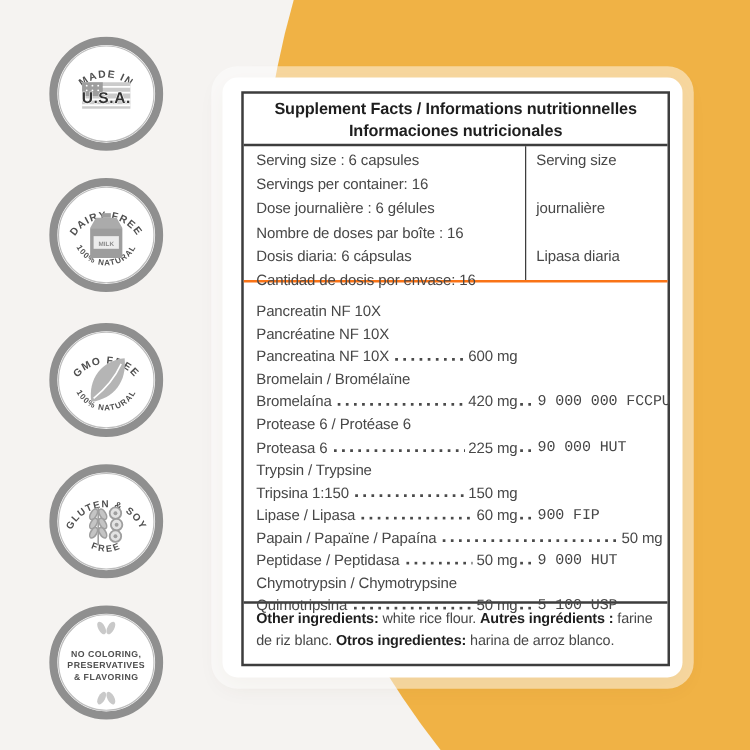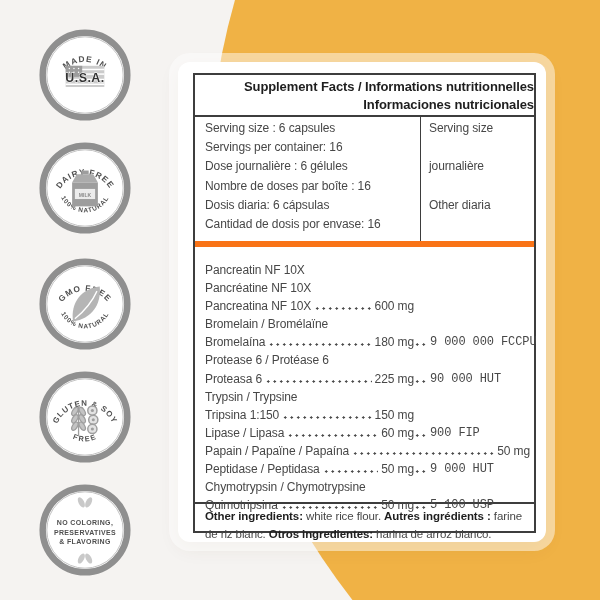--- a/index.html
+++ b/index.html
@@ -7,23 +7,23 @@
   .accent-circle{position:absolute;left:209px;top:-487px;width:1344px;height:1344px;border-radius:50%;background:#f0b245;}
   
   .badge{position:absolute;left:39px;width:92px;height:92px;}
   .badge svg{width:92px;height:92px;display:block;}
   .arc-text{font-family:"Liberation Sans",sans-serif;font-weight:bold;fill:#4f4f4f;}
   
   .panel{position:absolute;left:178px;top:62px;width:368px;height:480px;background:#ffffff;border-radius:12px;
          box-shadow:0 0 0 9px rgba(255,255,255,0.48), 0 6px 20px rgba(90,60,0,0.08);}
   .facts-table{position:absolute;left:15px;top:11px;width:343px;height:460px;border:2px solid #3d3d3d;
                box-sizing:border-box;color:#474747;letter-spacing:-0.1px;}
-  .facts-header{height:42px;box-sizing:border-box;border-bottom:2px solid #3d3d3d;text-align:right;
+  .facts-header{height:42px;box-sizing:border-box;border-bottom:2px solid #3d3d3d;text-align:center;
                 font-weight:bold;color:#1e1e1e;font-size:13px;line-height:18px;padding-top:3px;}
-  .serving-section{height:130px;box-sizing:border-box;border-bottom:6px solid #f97316;display:flex;}
+  .serving-section{height:109px;box-sizing:border-box;border-bottom:2px solid #f97316;display:flex;}
   .serving-left{width:225px;box-sizing:border-box;padding:2px 0 0 10px;}
   .serving-right{flex:1;box-sizing:border-box;border-left:1.5px solid #3d3d3d;padding:2px 0 0 8px;}
   .sline{font-size:12px;line-height:19.2px;white-space:nowrap;}
   .ingredients-section{height:257px;box-sizing:border-box;border-bottom:2px solid #3d3d3d;padding:14px 4px 0 10px;}
   .irow{display:flex;align-items:flex-end;font-size:12px;line-height:18.1px;height:18.1px;white-space:nowrap;}
   .irow > span:first-child{flex:none;}
   .lead{flex:1;height:5px;margin:0 3px 4px 3px;min-width:8px;
         background:radial-gradient(circle,#4a4a4a 1.05px,transparent 1.25px);
         background-size:6.5px 5px;background-repeat:repeat-x;background-position:0 100%;}
   .acts{width:116px;flex:none;display:flex;align-items:flex-end;font-family:Liberation Mono, monospace;}
@@ -168,21 +168,21 @@
           <div class="sline">Dose journalière : 6 gélules</div>
           <div class="sline">Nombre de doses par boîte : 16</div>
           <div class="sline">Dosis diaria: 6 cápsulas</div>
           <div class="sline">Cantidad de dosis por envase: 16</div>
         </div>
       <div class="serving-right" id="serving-right">
           <div class="sline">Serving size</div>
           <div class="sline">&nbsp;</div>
           <div class="sline">journalière</div>
           <div class="sline">&nbsp;</div>
-          <div class="sline">Other diaria</div>
+          <div class="sline">Lipasa diaria</div>
         </div>
     </div>
     <div class="ingredients-section" id="ingredients">
         <div class="irow">
           <span>Pancreatin NF 10X</span>
         </div>
         <div class="irow">
           <span>Pancréatine NF 10X</span>
         </div>
         <div class="irow">
@@ -190,21 +190,21 @@
           <span class="lead"></span>
           <span>600 mg</span>
           <span class="acts"></span>
         </div>
         <div class="irow">
           <span>Bromelain / Bromélaïne</span>
         </div>
         <div class="irow">
           <span>Bromelaína</span>
           <span class="lead"></span>
-          <span>180 mg</span>
+          <span>420 mg</span>
           <span class="acts">
             <span class="lead lead-short"></span>
             <span>9 000 000 FCCPU</span>
           </span>
         </div>
         <div class="irow">
           <span>Protease 6 / Protéase 6</span>
         </div>
         <div class="irow">
           <span>Proteasa 6</span>

